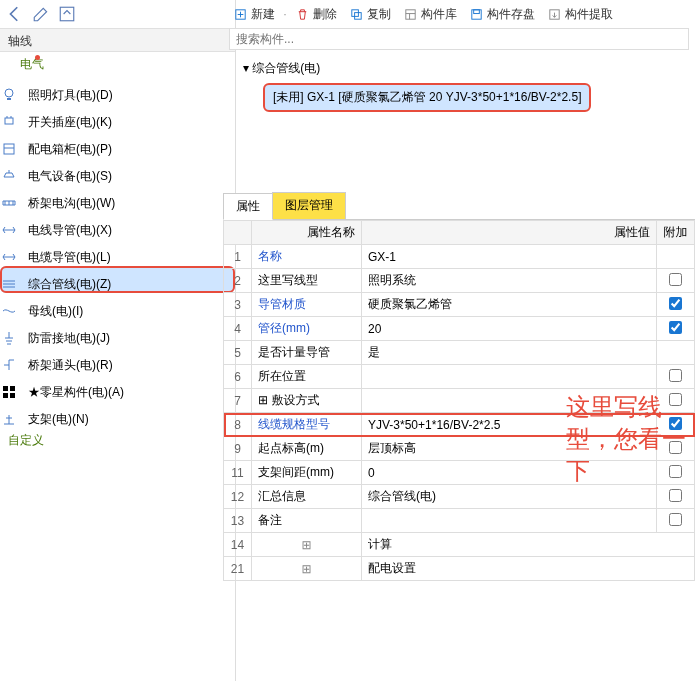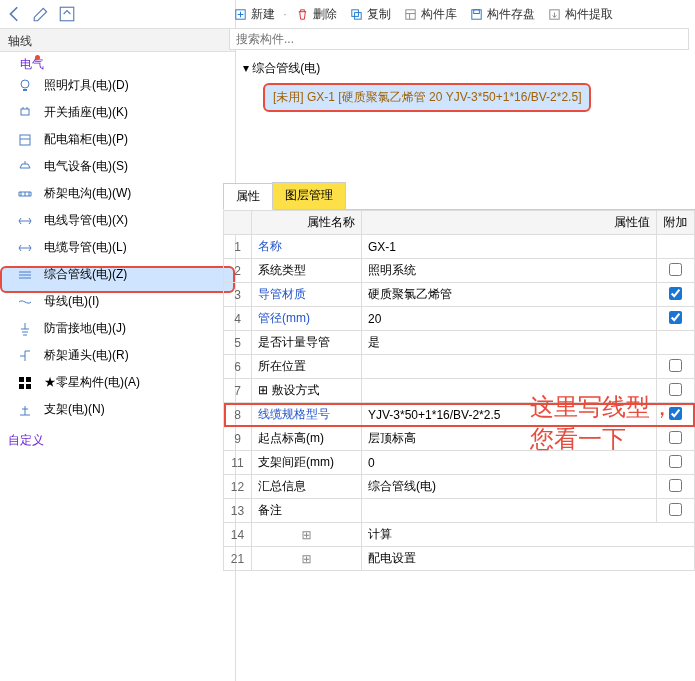--- a/index.html
+++ b/index.html
@@ -2,35 +2,35 @@
 <html><head>
 <meta charset="utf-8">
 <style>
 *{box-sizing:border-box;margin:0;padding:0;font-family:"Microsoft YaHei",sans-serif;font-size:12px}
 body{background:#fff;width:695px;height:681px;overflow:hidden;position:relative}
 .left{position:absolute;left:0;top:0;width:236px;height:681px;border-right:1px solid #ddd}
 .right{position:absolute;left:223px;top:0;width:472px;height:521px}
 .toolbar{height:28px;display:flex;align-items:center;padding:0 6px;gap:8px}
 .toolbar .ico{width:18px;height:18px;color:#5a7bb5}
 .section-hdr{height:24px;line-height:24px;padding-left:8px;background:#f3f3f3;border-top:1px solid #e0e0e0;border-bottom:1px solid #e0e0e0;color:#333}
-.cat{padding:4px 8px 4px 20px;color:#6d28d9;position:relative}
+.cat{padding:4px 8px 4px 20px;color:#4d7c0f;position:relative}
 .badge{position:absolute;top:3px;left:35px;width:5px;height:5px;border-radius:50%;background:#e74c3c}
 .items{padding-left:0}
-.item{height:27px;display:flex;align-items:flex-start;padding-left:16px;gap:10px;cursor:pointer}
+.item{height:27px;display:flex;align-items:flex-end;gap:10px;cursor:pointer}
 .item.sel{background:#cfe5ff;outline:2px solid #e74c3c;outline-offset:-2px;border-radius:6px}
 .item .ic{width:18px;height:18px;display:flex;align-items:center;justify-content:center;color:#4a7cc7}
 .tb{height:28px;display:flex;align-items:center;gap:4px;padding:0 6px}
 .tb-btn{display:flex;align-items:center;gap:3px;color:#333;padding:2px 4px}
 .tb-btn .ic{width:15px;height:15px}
 .search{height:24px;padding:0 6px}
 .search input{width:100%;height:22px;border:1px solid #ddd;padding:0 6px;color:#999}
 .tree{padding:6px 8px}
 .tree-node{padding-left:12px}
 .tree-lbl{padding:2px 0}
-.tree-child{margin:4px 0 0 20px;background:#cfe5ff;padding:2px 6px;color:#a16207;display:inline-block}
+.tree-child{margin:4px 0 10px 20px;background:#cfe5ff;padding:2px 6px;color:#000000;display:inline-block}
 .red-box{border:2px solid #e74c3c;border-radius:6px}
 .tabs{display:flex;border-bottom:1px solid #ccc;margin-top:64px}
 .tab{padding:4px 12px;border:1px solid #ccc;border-bottom:none;background:#fde047;margin-right:-1px}
 .tab.act{background:#fff;border-bottom:1px solid #fff;position:relative;top:1px}
 table{border-collapse:collapse;width:100%}
 th,td{border:1px solid #ddd;padding:3px 6px;height:20px;text-align:left;font-weight:normal}
 th{background:#f5f5f5;text-align:right}
 .rownum{text-align:center;width:28px;color:#666}
 .link{color:#2255cc}
 .chk{text-align:center;width:38px}
@@ -238,21 +238,21 @@
       </thead>
   <tbody id="rows">
         <tr>
           <td class="rownum">1</td>
           <td class="link">名称</td>
           <td>GX-1</td>
           <td class="chk"></td>
         </tr>
         <tr>
           <td class="rownum">2</td>
-          <td class="">系统类型</td>
+          <td class="">这里写线型</td>
           <td>照明系统</td>
           <td class="chk"><input type="checkbox" style=""></td>
         </tr>
         <tr>
           <td class="rownum">3</td>
           <td class="link">导管材质</td>
           <td>硬质聚氯乙烯管</td>
           <td class="chk"><input type="checkbox" checked="" style=""></td>
         </tr>
         <tr>
@@ -314,14 +314,14 @@
           <td style="width:18px;text-align:center;color:#888">⊞</td>
           <td colspan="3">计算</td>
         </tr>
         <tr>
           <td class="rownum">21</td>
           <td style="width:18px;text-align:center;color:#888">⊞</td>
           <td colspan="3">配电设置</td>
         </tr>
       </tbody>
  </table>
- <div class="annot" style="left:307px;top:391px">这里写线型，您看一下</div>
+ <div class="annot" style="left:343px;top:391px">这里写线型，您看一下</div>
 </div>
 
 </body></html>

